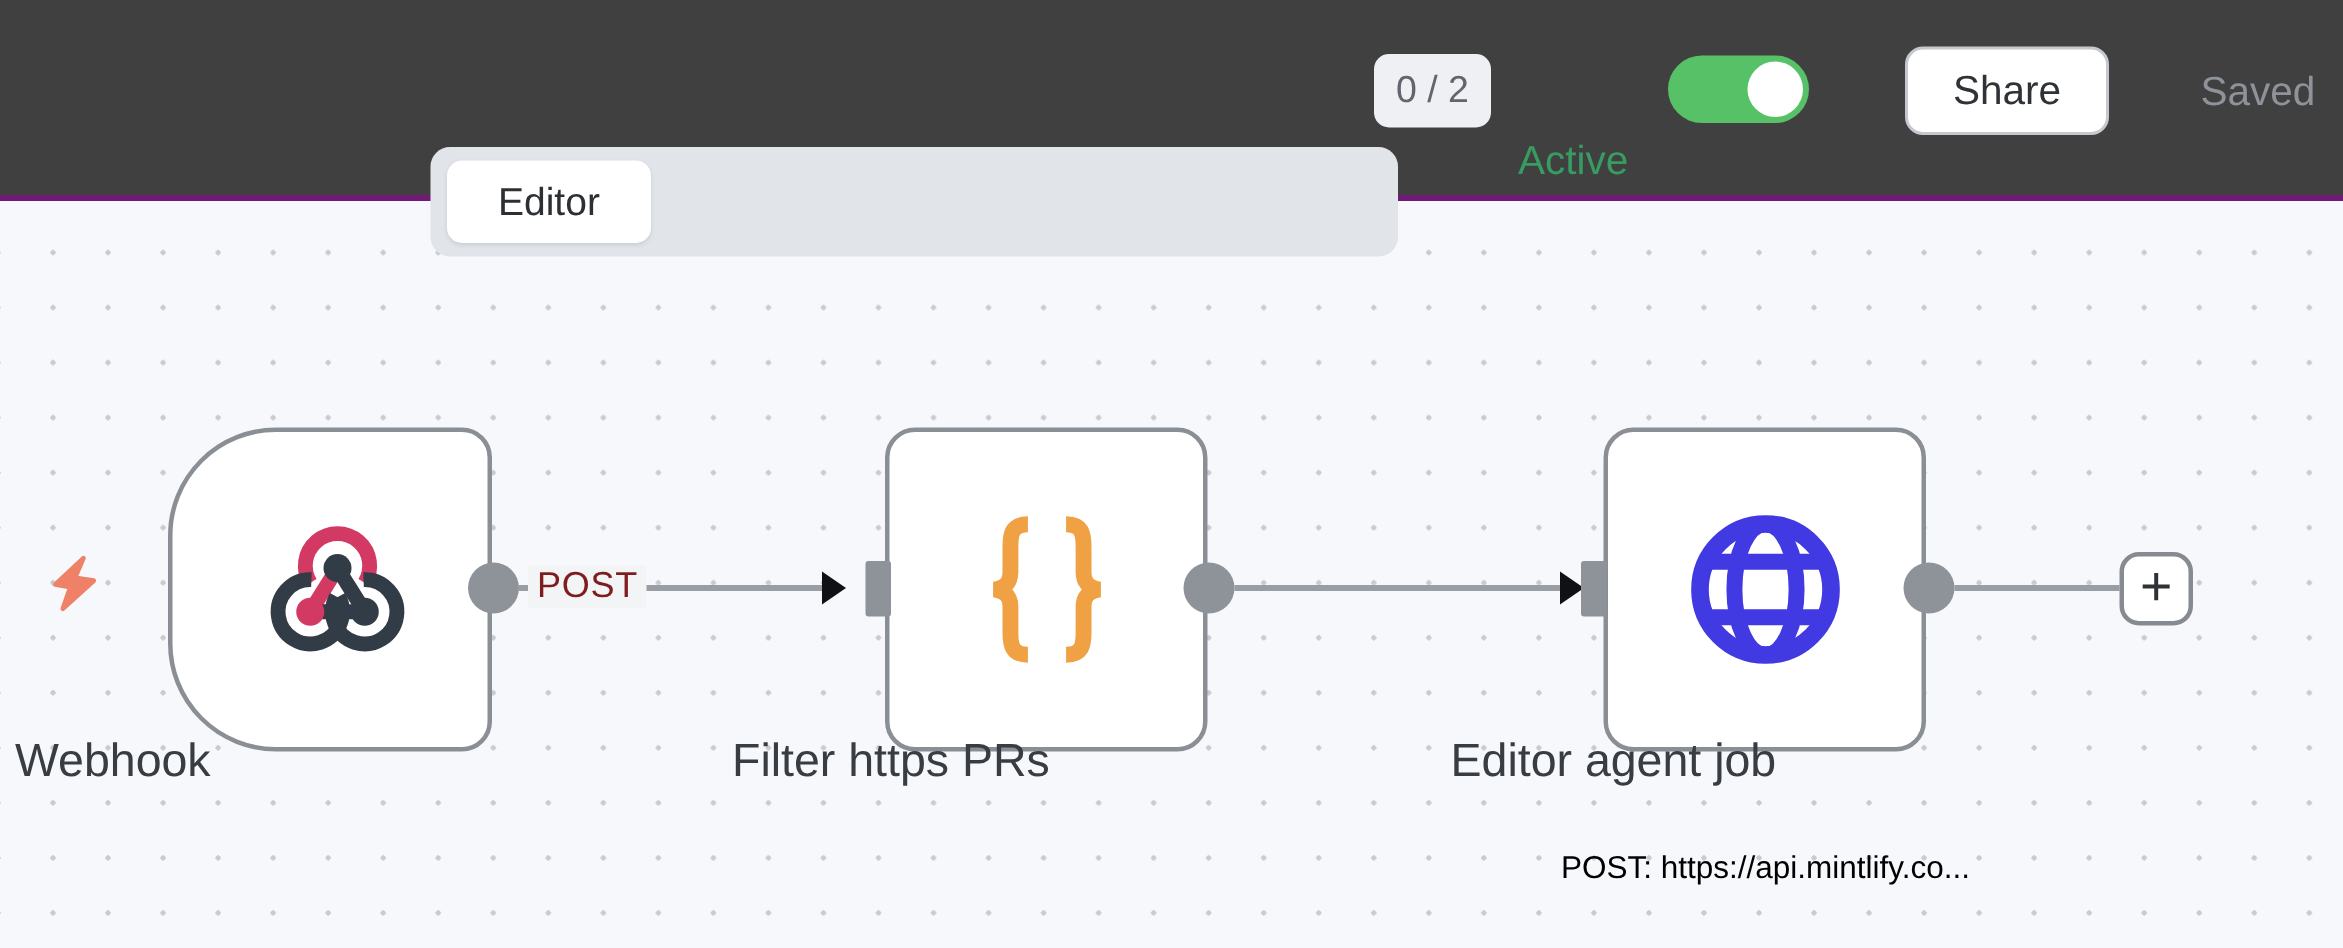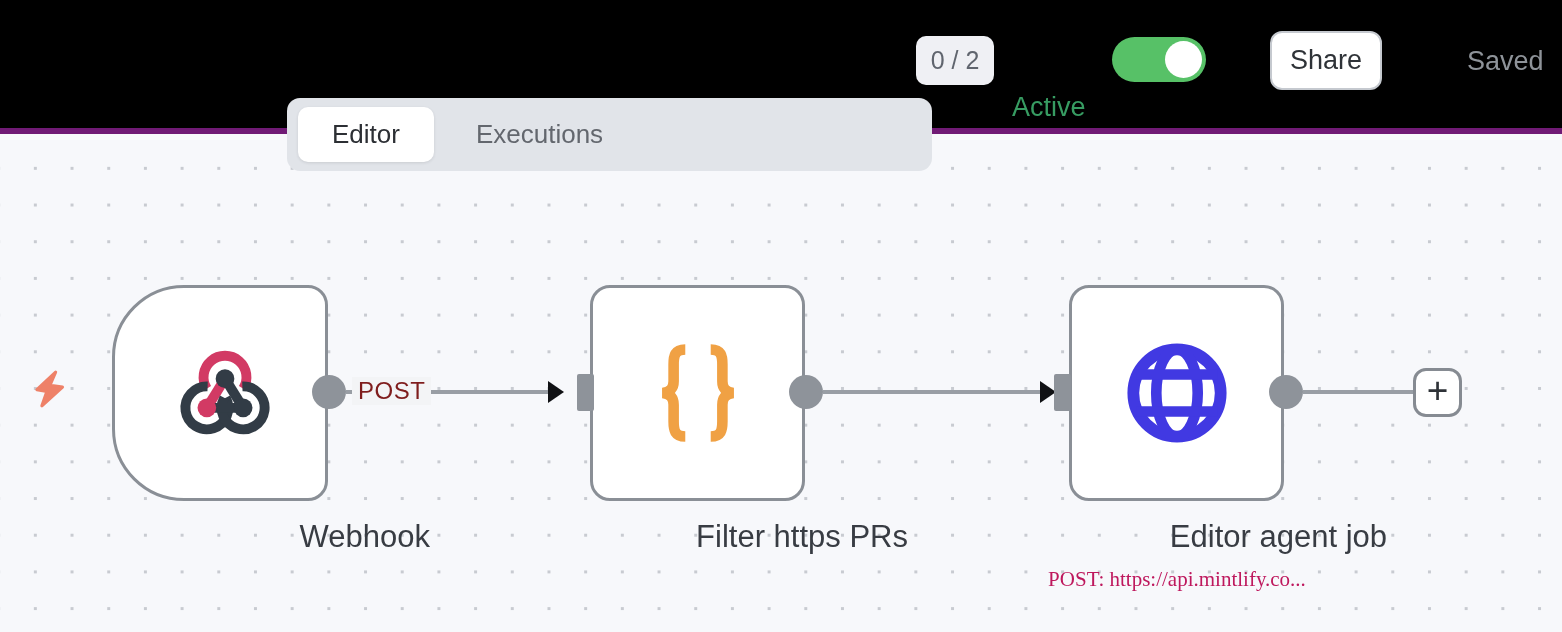--- a/index.html
+++ b/index.html
@@ -6,42 +6,42 @@
   html, body { width: 1562px; height: 632px; overflow: hidden; }
   body {
     position: relative;
     font-family: "Liberation Sans", "DejaVu Sans", sans-serif;
     background: #ffffff;
   }
 
   
   .header {
     position: absolute; left: 0; top: 0; width: 1562px; height: 134px;
-    background: #000000; border-bottom: 6px solid #701a75; z-index: 4;
+    background: #404040; border-bottom: 4px solid #701a75; z-index: 4;
   }
   .exec-badge {
     position: absolute; left: 916px; top: 36px; height: 49px; min-width: 78px;
     background: #eff0f4; border-radius: 10px;
     display: flex; align-items: center; justify-content: center;
     font-size: 25px; color: #60656e; padding: 0 14px;
   }
   .active-label {
     position: absolute; left: 1012px; top: 46px;
     font-size: 27px; font-weight: 500; color: #379c62; margin-top: 46px;
   }
   .toggle {
     position: absolute; left: 1112px; top: 37px; width: 94px; height: 45px;
     background: #57c167; border-radius: 23px; cursor: pointer;
   }
   .toggle .knob {
     position: absolute; right: 4px; top: 4px; width: 37px; height: 37px;
     background: #ffffff; border-radius: 50%;
   }
   .share-btn {
-    position: absolute; left: 1270px; top: 31px; width: 112px; height: 59px;
+    position: absolute; left: 1270px; top: 31px; width: 136px; height: 59px;
     background: #ffffff; border: 2px solid #c5c9cf; border-radius: 12px;
     display: flex; align-items: center; justify-content: center;
     font-size: 27px; font-weight: 500; color: #2f3338; cursor: pointer;
   }
   .saved-label {
     position: absolute; left: 1443px; top: 46px;
     font-size: 27px; font-weight: 500; color: #8e9399; margin-left: 24px;
   }
 
   
@@ -74,29 +74,29 @@
   .node {
     position: absolute; background: #ffffff; border: 3px solid #8a8f96;
     width: 216px; height: 216px; z-index: 3; cursor: pointer;
     display: flex; align-items: center; justify-content: center;
   }
   .node.trigger { left: 112px; top: 285px; border-radius: 72px 20px 20px 72px; }
   .node.square-1 { left: 590px; top: 285px; border-radius: 20px; width: 215px; }
   .node.square-2 { left: 1069px; top: 285px; border-radius: 20px; width: 215px; }
 
   .node-title {
-    position: absolute; width: 420px; text-align: right; top: 519px;
+    position: absolute; width: 420px; text-align: left; top: 489px;
     font-size: 31px; font-weight: 500; color: #383c43; z-index: 3;
   }
   .title-1 { left: 10px; }
   .title-2 { left: 488px; }
   .title-3 { left: 967px; }
   .node-subtitle {
     position: absolute; width: 460px; text-align: center; top: 567px; left: 947px;
-    font-size: 21px; color: #be185d; z-index: 3; font-family: Liberation Serif, serif;
+    font-size: 21px; color: #000000; z-index: 3;
   }
 
   .out-circle {
     position: absolute; width: 34px; height: 34px; border-radius: 50%;
     background: #8e939a; z-index: 5; top: 375px; cursor: pointer;
   }
   .out-1 { left: 312px; }
   .out-2 { left: 789px; }
   .out-3 { left: 1269px; }
 
@@ -147,21 +147,20 @@
   <div class="active-label">Active</div>
   <div class="toggle">
     <div class="knob"></div>
   </div>
   <div class="share-btn">Share</div>
   <div class="saved-label">Saved</div>
 </div>
 
 <div class="tabbar">
   <div class="tab active">Editor</div>
-  <div class="tab">Executions</div>
 </div>
 
 <div class="canvas"></div>
 
 <div class="bolt">
   <svg class="icon-svg" width="40" height="40" viewBox="0 0 32 32">
     <path d="M20.5,2.5 L5.5,16.5 L13.5,18 L9.5,29.5 L26,14.5 L16,13 Z" fill="#ee8168" stroke="#ee8168" stroke-width="2.5" stroke-linejoin="round"></path>
   </svg>
 </div>
 

